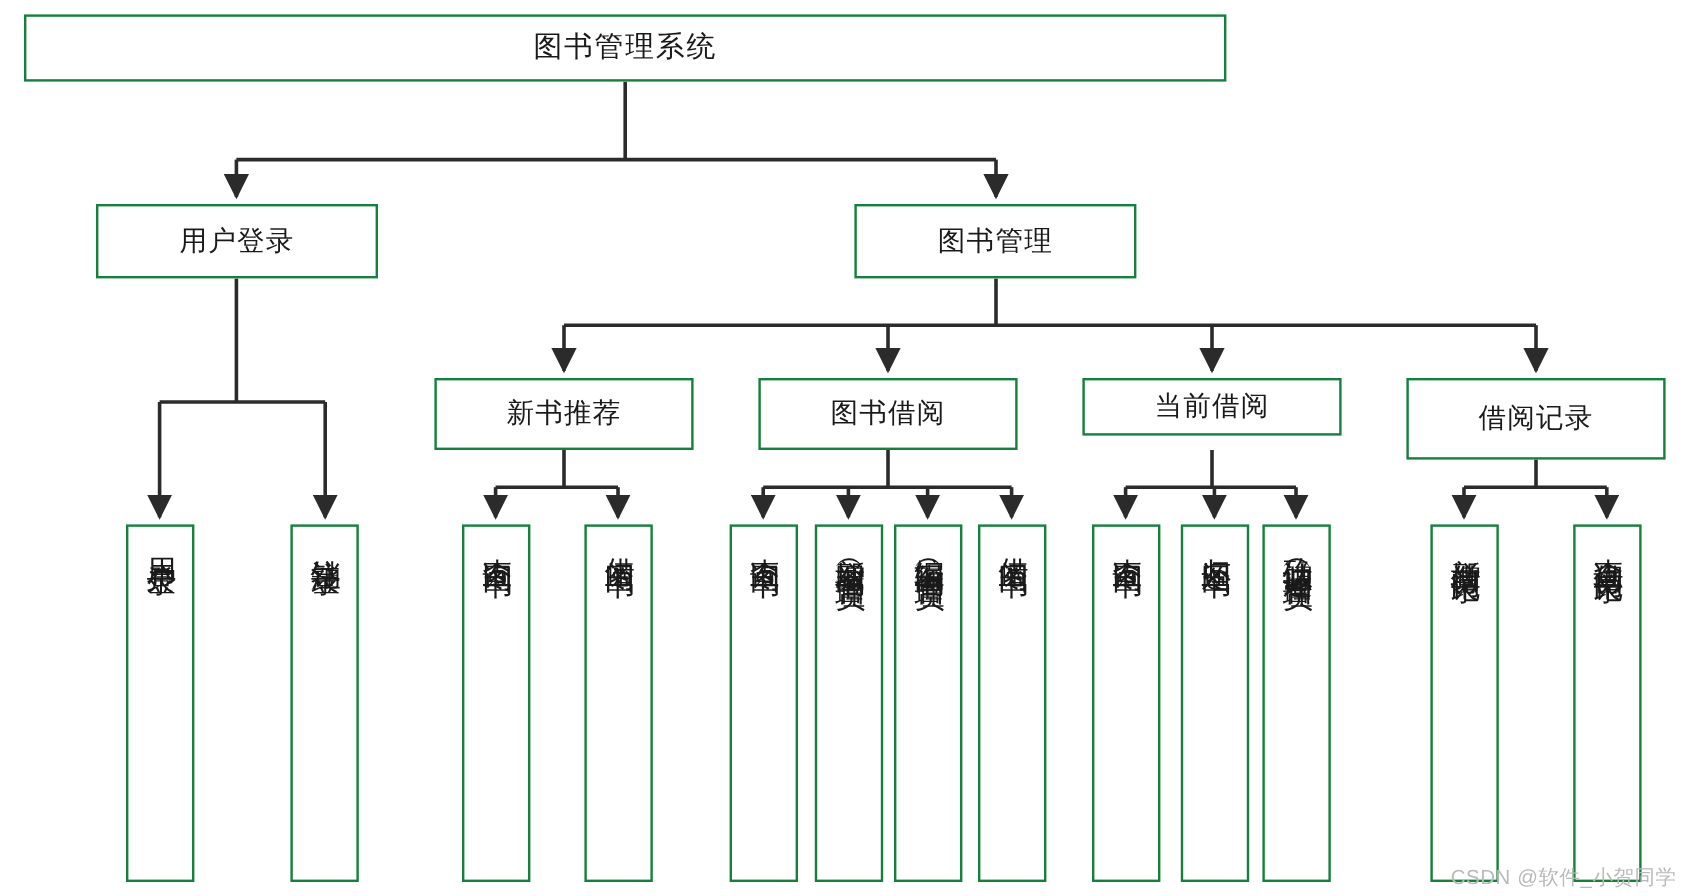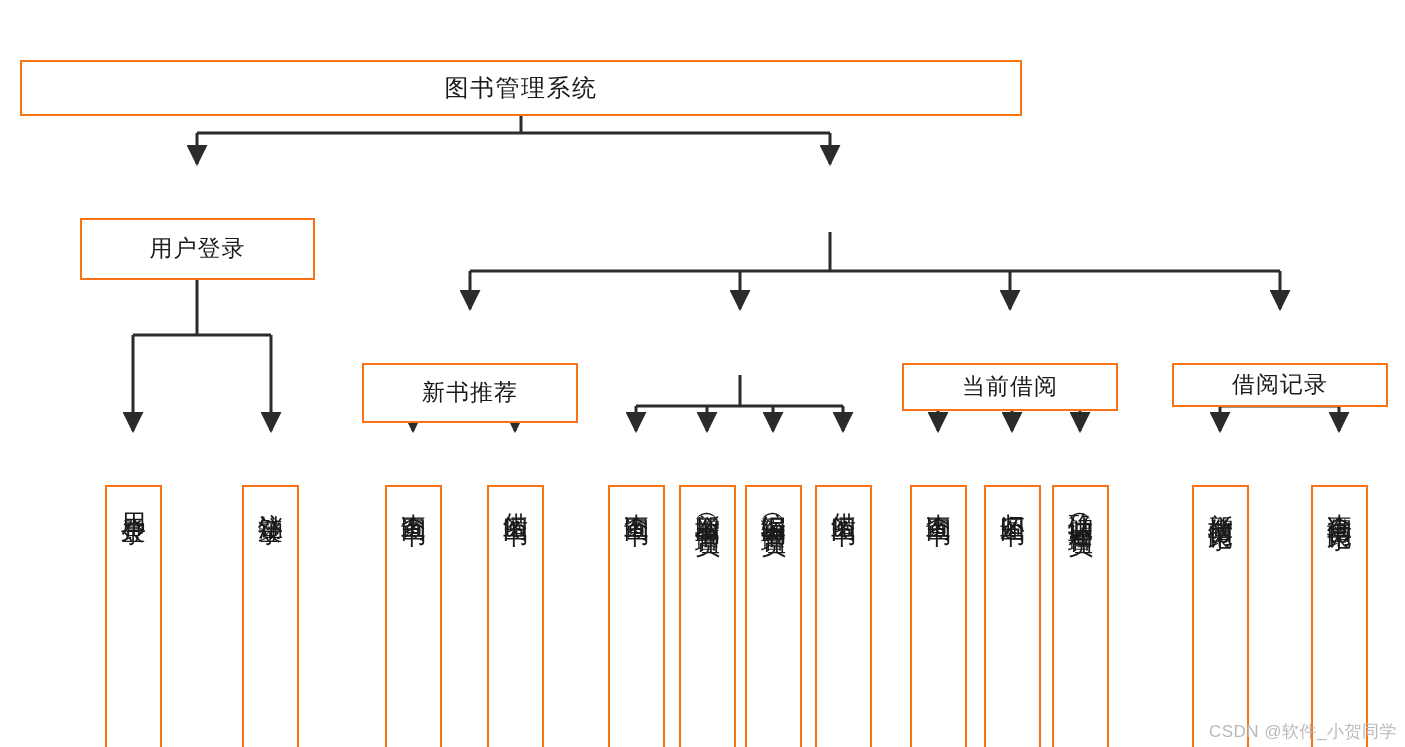--- a/index.html
+++ b/index.html
@@ -10,26 +10,25 @@
     overflow:hidden;
     position:relative;
   }
   #canvas{position:absolute;left:0;top:0;width:1405px;height:747px;}
   svg.edges{position:absolute;left:0;top:0;width:1405px;height:747px;pointer-events:none;}
 
   .node{
     position:absolute;
     box-sizing:border-box;
     background:#ffffff;
-    border:2px solid #f97316;
+    border:2px solid #15803d;
     display:flex;
     align-items:center;
     justify-content:center;
     color:#1a1a1a;
-    margin-top:48px;
   }
   .node .lbl{
     display:block;
     text-align:center;
     line-height:1.12;
     white-space:nowrap;
   }
   
   .h-node .lbl{
     font-size:23px;
@@ -117,28 +116,34 @@
     </g>
   </svg>
 
   <div class="node h-node root" style="left:20px;top:12px;width:1002px;height:56px;">
     <span class="lbl">图书管理系统</span>
   </div>
 
   <div class="node h-node" style="left:80px;top:170px;width:235px;height:62px;">
     <span class="lbl">用户登录</span>
   </div>
+  <div class="node h-node" style="left:712px;top:170px;width:235px;height:62px;">
+    <span class="lbl">图书管理</span>
+  </div>
 
   <div class="node h-node" style="left:362px;top:315px;width:216px;height:60px;">
     <span class="lbl">新书推荐</span>
   </div>
+  <div class="node h-node" style="left:632px;top:315px;width:216px;height:60px;">
+    <span class="lbl">图书借阅</span>
+  </div>
   <div class="node h-node" style="left:902px;top:315px;width:216px;height:48px;">
     <span class="lbl">当前借阅</span>
   </div>
-  <div class="node h-node" style="left:1172px;top:315px;width:216px;height:44px;">
+  <div class="node h-node" style="left:1172px;top:315px;width:216px;height:68px;">
     <span class="lbl">借阅记录</span>
   </div>
 
   <div class="node v-node" style="left:105px;top:437px;width:57px;height:298px;">
     <span class="lbl">用户登录</span>
   </div>
   <div class="node v-node" style="left:242px;top:437px;width:57px;height:298px;">
     <span class="lbl">注销登录</span>
   </div>
 

